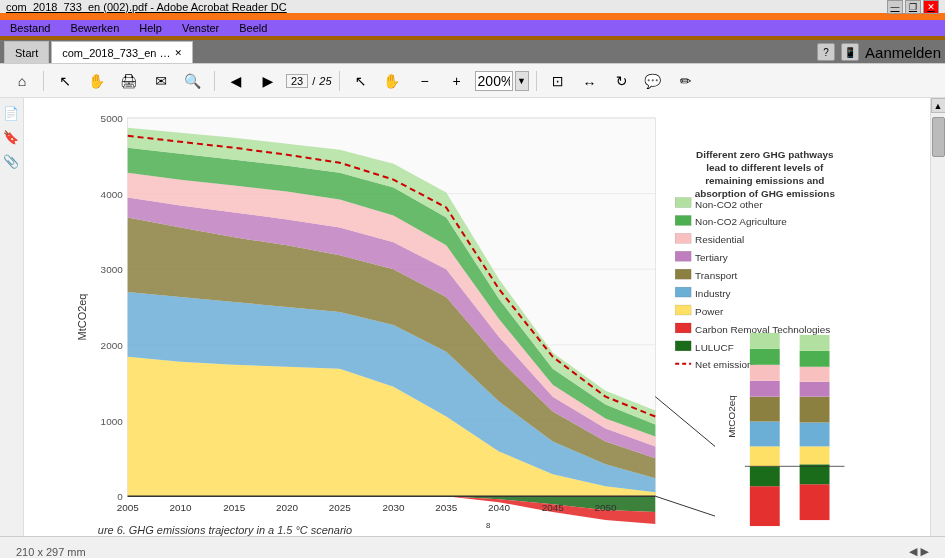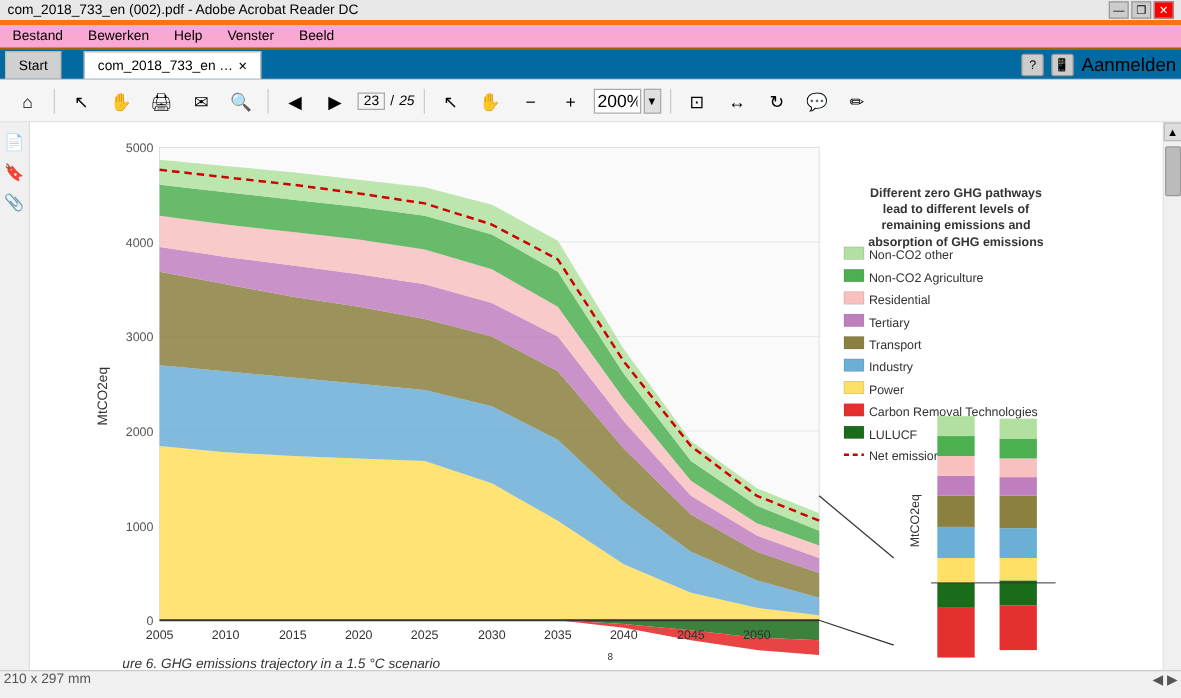--- a/index.html
+++ b/index.html
@@ -6,51 +6,52 @@
     body { width: 945px; height: 558px; overflow: hidden; font-family: Arial, sans-serif; font-size: 12px; background: #f0f0f0; }
 
     
     #title-bar {
       background: #e8e8e8;
       height: 20px;
       display: flex;
       align-items: center;
       padding: 0 6px;
       font-size: 11px;
-      border-bottom: 4px solid #f97316;
+      border-bottom: 7px solid #f97316;
       justify-content: space-between;
+      text-decoration: underline;
     }
     #title-bar .win-controls { display: flex; gap: 2px; }
     #title-bar .win-btn {
       width: 16px; height: 14px; background: #ccc; border: 1px solid #999;
       font-size: 9px; display: flex; align-items: center; justify-content: center; cursor: pointer;
     }
 
     
     #menu-bar {
-      background: #f9a8d4;
+      background: #8b5cf6;
       height: 20px;
       display: flex;
       align-items: center;
       padding: 0 6px;
       gap: 12px;
       font-size: 11px;
-      border-bottom: 2px solid #a16207;
+      border-bottom: 4px solid #a16207;
     }
     .menu-item { cursor: pointer; padding: 2px 4px; }
 
     
     #tab-bar {
-      background: #0369a1;
+      background: #737373;
       height: 24px;
       display: flex;
       align-items: flex-end;
       padding: 0 4px;
       border-bottom: 1px solid #ccc;
-      gap: 18px;
+      gap: 2px;
     }
     .tab-btn {
       height: 22px; padding: 0 10px;
       background: #d0d0d0; border: 1px solid #bbb; border-bottom: none;
       font-size: 11px; cursor: pointer; display: flex; align-items: center; gap: 4px;
     }
     .tab-btn.active { background: #fff; }
     .tab-close { font-size: 9px; cursor: pointer; }
     #tab-bar-right {
       margin-left: auto;
@@ -136,22 +137,22 @@
     }
     .scroll-arrow { width: 15px; height: 15px; background: #ddd; border: 1px solid #bbb; display: flex; align-items: center; justify-content: center; cursor: pointer; font-size: 9px; }
     .scroll-thumb { width: 13px; height: 40px; background: #bbb; border: 1px solid #999; margin-top: 4px; border-radius: 2px; cursor: pointer; }
 
     
     #status-bar {
       height: 22px;
       background: #f0f0f0;
       border-top: 1px solid #ccc;
       display: flex;
-      align-items: flex-start;
-      padding: 0 3px;
+      align-items: flex-end;
+      padding: 0 16px;
       font-size: 11px;
       color: #555;
       gap: 16px;
     }
 
     
     #chart-svg {
       width: 100%;
       height: 100%;
     }

